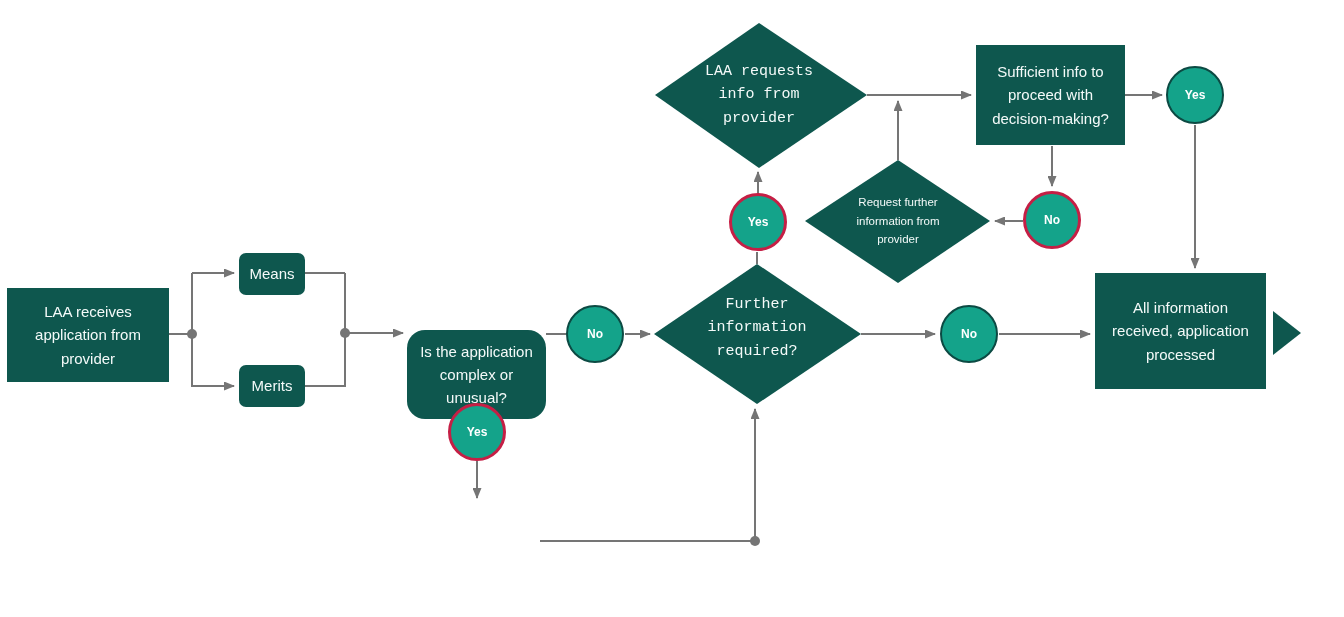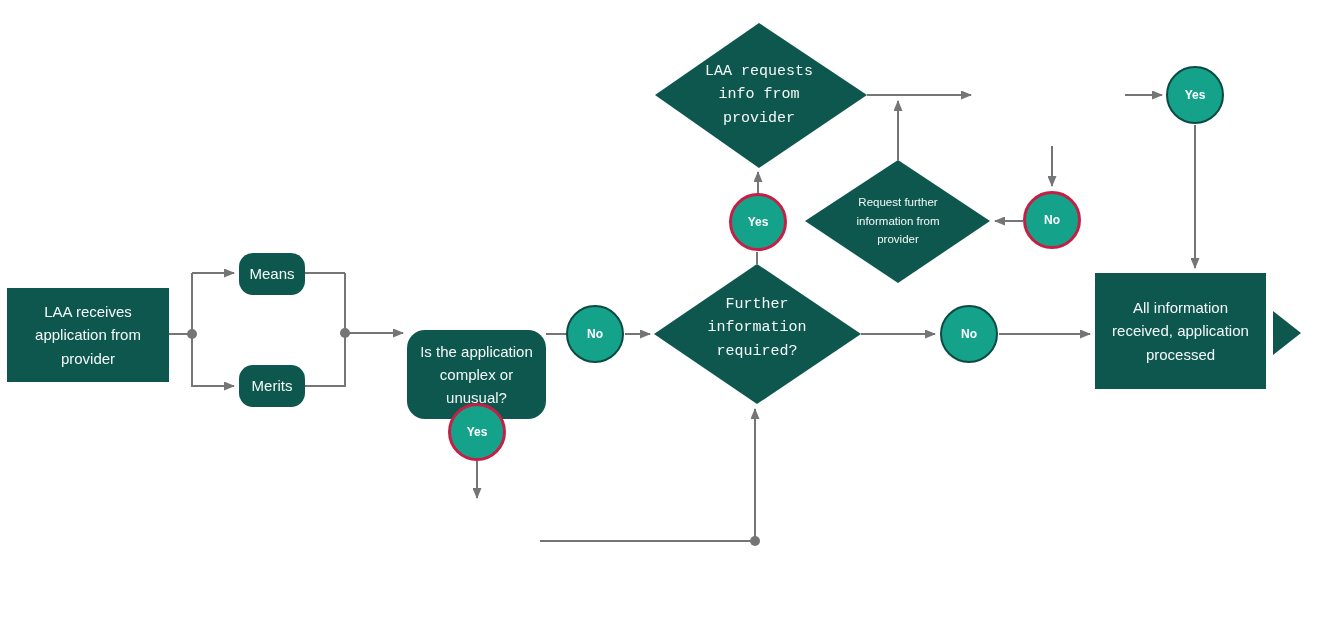--- a/index.html
+++ b/index.html
@@ -6,21 +6,21 @@
   .canvas{
     position:relative;width:1344px;height:617px;background:#ffffff;
     font-family:"Liberation Sans",sans-serif;overflow:hidden;
   }
   .layer{position:absolute;left:0;top:0;}
   .node{
     position:absolute;display:flex;align-items:center;justify-content:center;
     background:#0e574e;color:#f4faf9;text-align:center;
     font-size:15px;line-height:1.55;white-space:pre-line;box-sizing:border-box;
   }
-  .rounded-sm{border-radius:14px;}
+  .rounded-sm{border-radius:7px;}
   .rounded-lg{border-radius:18px;margin-top:40px;}
   .diamond-label{
     position:absolute;display:flex;align-items:center;justify-content:center;
     color:#f4faf9;text-align:center;font-size:15px;line-height:1.55;
     white-space:pre-line;background:transparent;pointer-events:none;
   }
   .diamond-label.small{font-size:11.5px;line-height:1.6;}
   .circle{
     position:absolute;width:58px;height:58px;border-radius:50%;
     background:#14a38a;color:#ffffff;display:flex;align-items:center;justify-content:center;
@@ -95,20 +95,23 @@
 provider</span></div>
 
   <div class="node rounded-sm" style="left:239px;top:253px;width:66px;height:42px;"><span>Means</span></div>
 
   <div class="node rounded-sm" style="left:239px;top:365px;width:66px;height:42px;"><span>Merits</span></div>
 
   <div class="node rounded-lg" style="left:407px;top:290px;width:139px;height:89px;"><span style="white-space:pre-line;">Is the application
 complex or
 unusual?</span></div>
 
+  <div class="node" style="left:976px;top:45px;width:149px;height:100px;"><span style="white-space:pre-line;">Sufficient info to
+proceed with
+decision-making?</span></div>
 
   <div class="node" style="left:1095px;top:273px;width:171px;height:116px;"><span style="white-space:pre-line;">All information
 received, application
 processed</span></div>
 
 
   <div class="diamond-label" style="left:677px;top:293px;width:160px;height:70px;font-family:Liberation Mono, monospace;">Further
 information
 required?</div>
   <div class="diamond-label" style="left:679px;top:60px;width:160px;height:70px;font-family:Liberation Mono, monospace;">LAA requests

